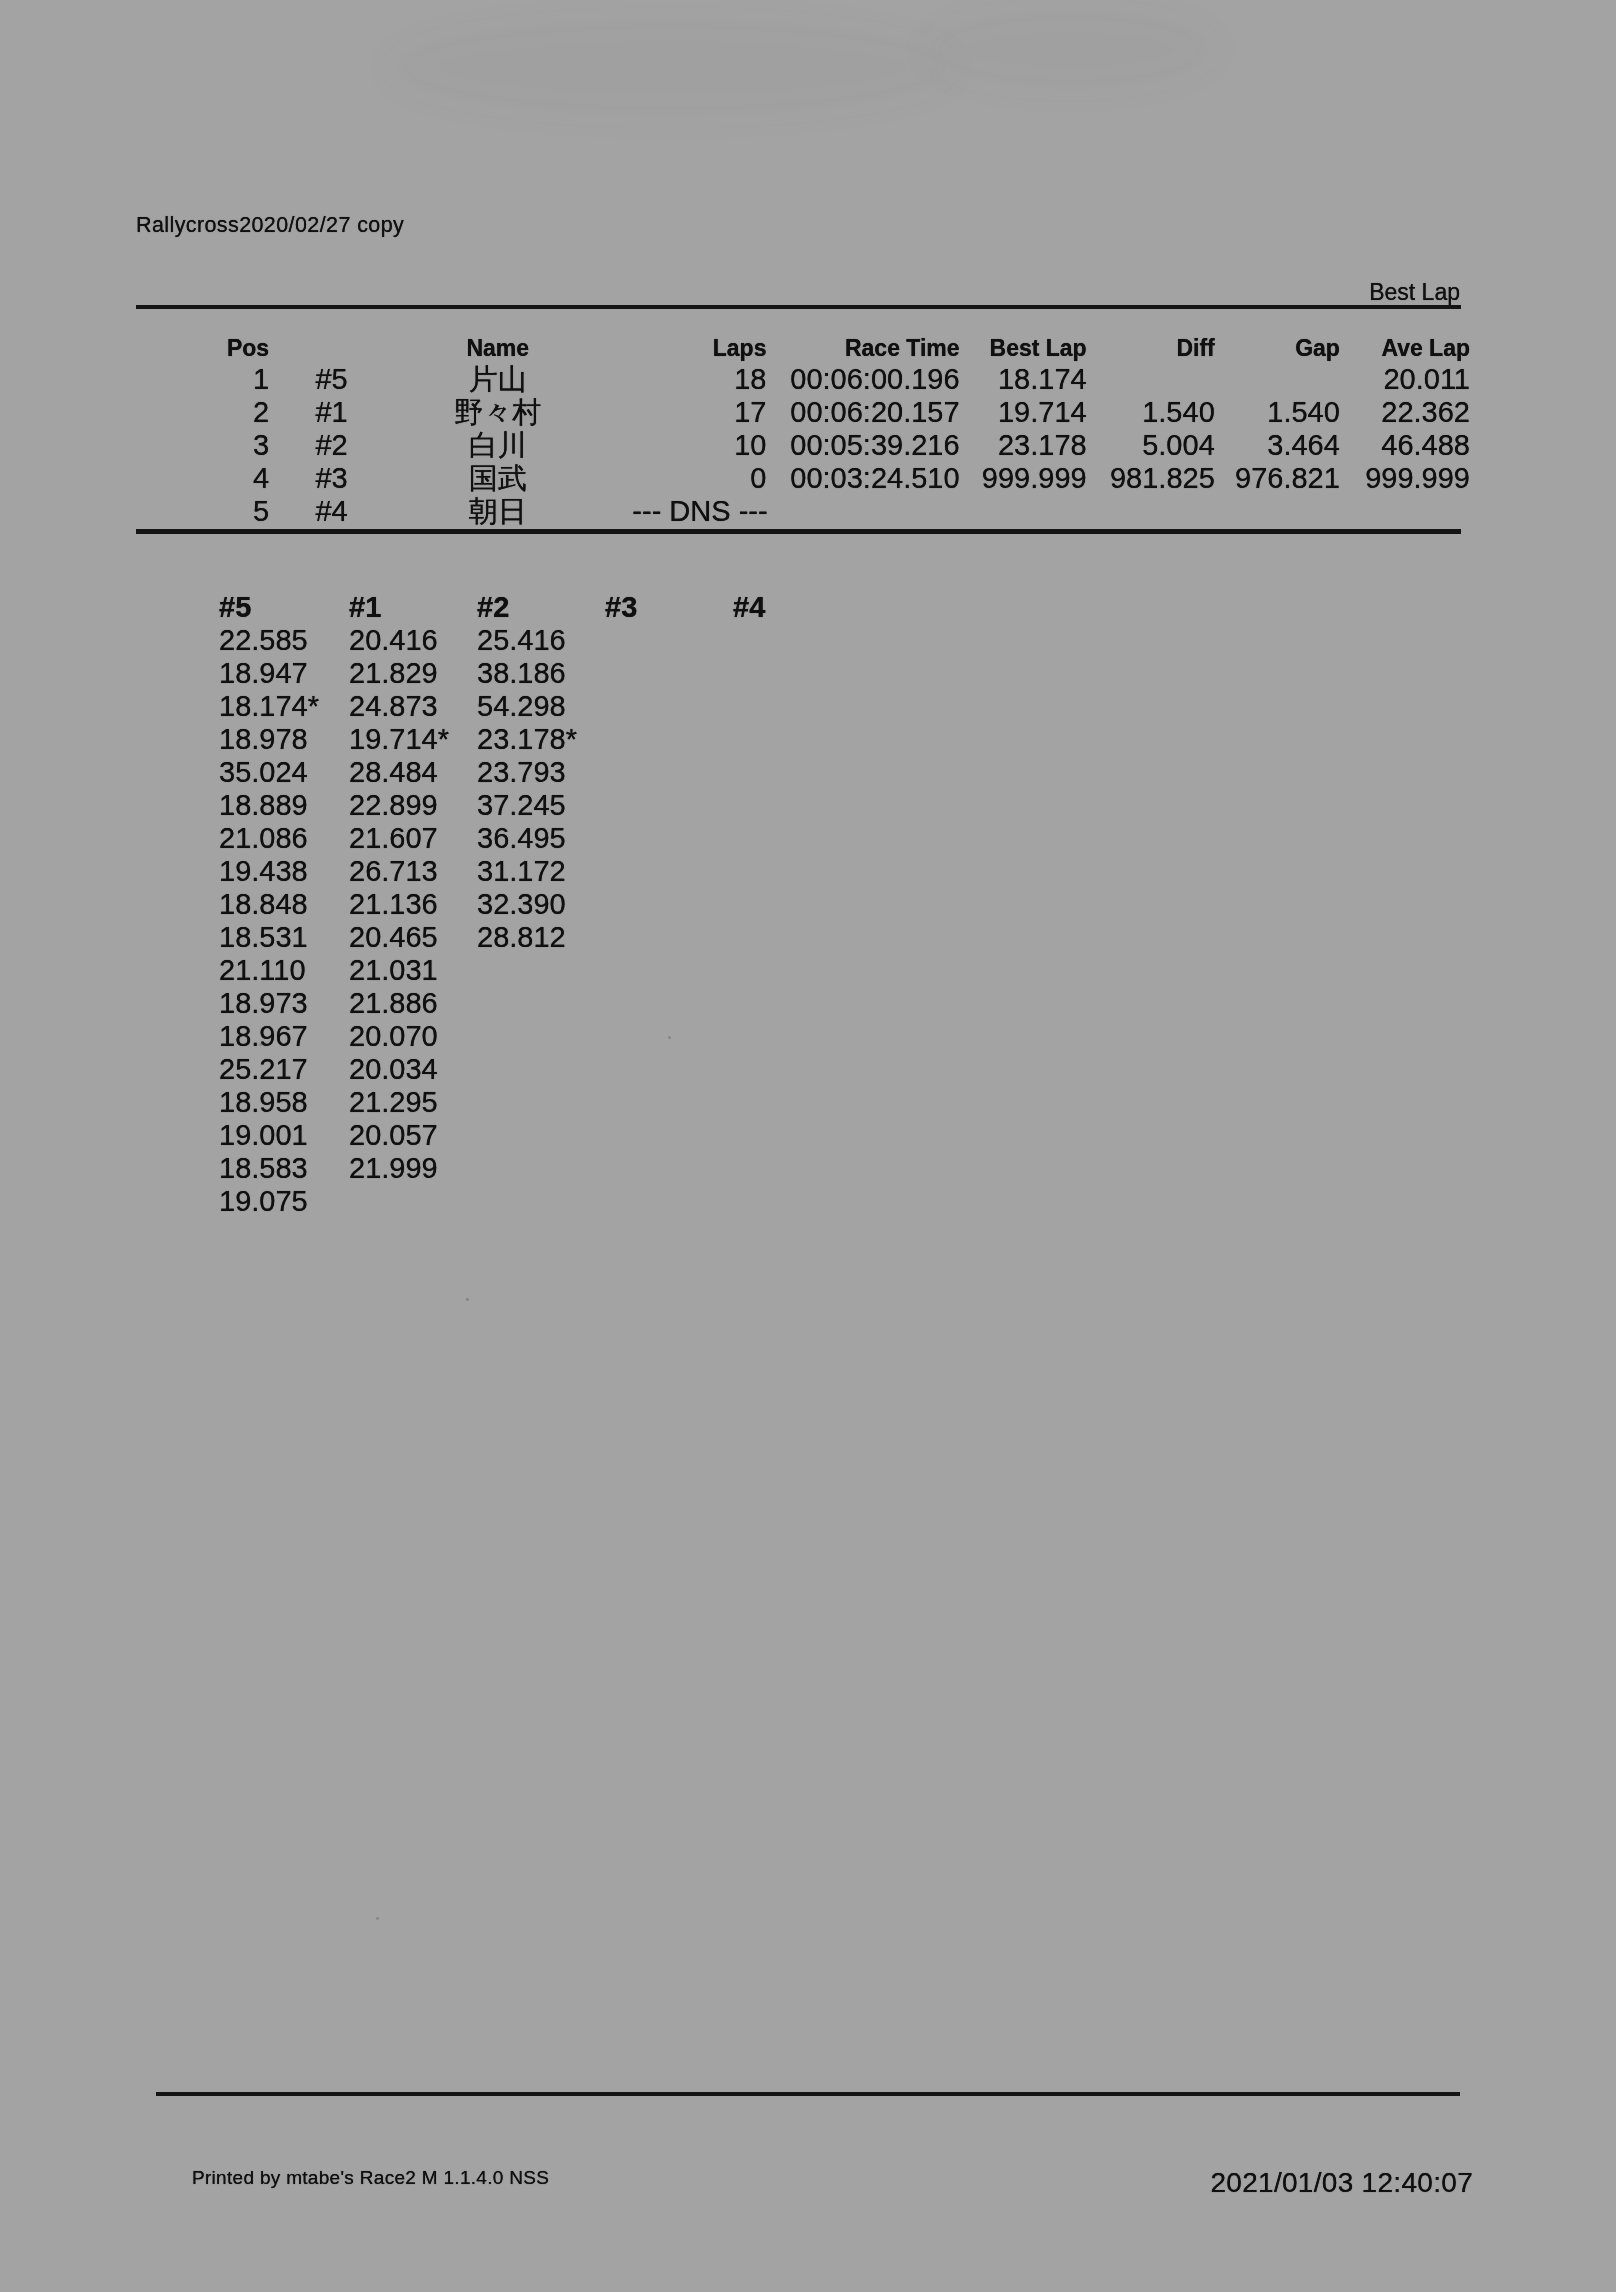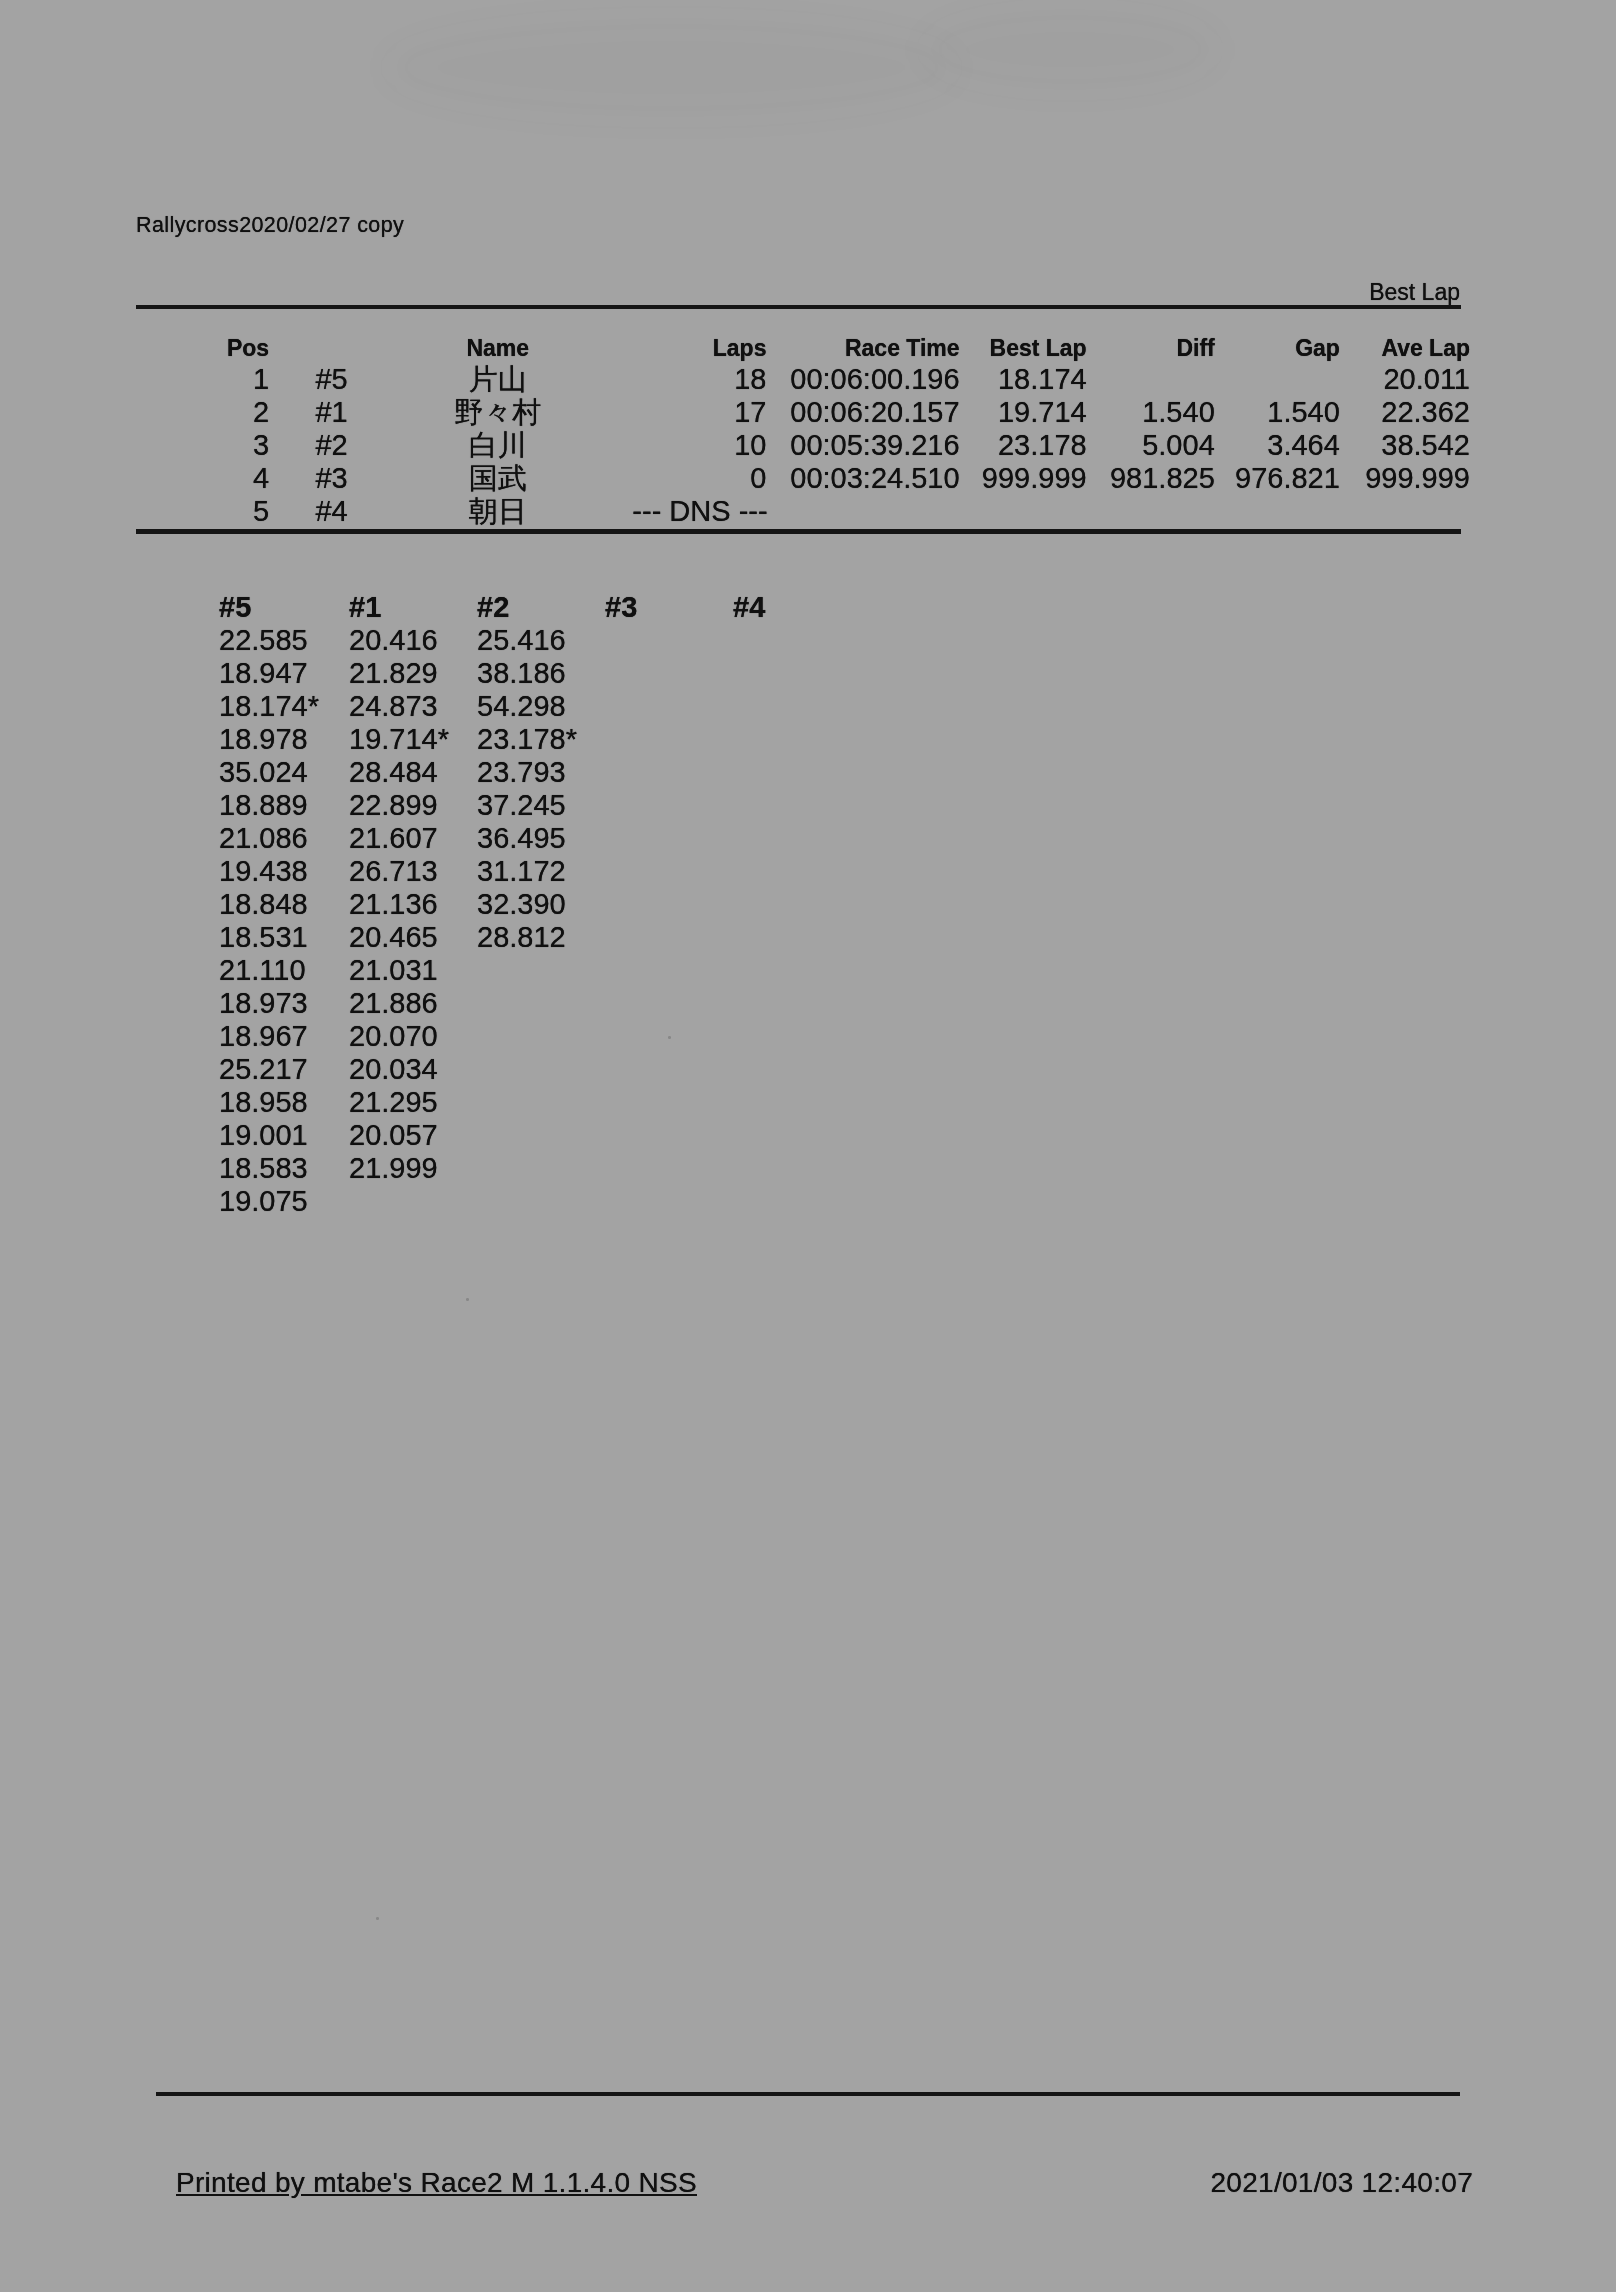--- a/index.html
+++ b/index.html
@@ -37,21 +37,21 @@
   .car-cell{padding-left:31px !important;}
   #results-rule{position:absolute;left:136px;top:529px;width:1325px;height:5.4px;background:#151515;}
 
   
   #lap-chart{position:absolute;left:0;top:591px;}
   .lap-col{position:absolute;top:0;width:125px;font-size:29px;line-height:33px;white-space:nowrap;}
   .lap-col .lap-head{font-weight:700;}
 
   
   #footer-rule{position:absolute;left:156px;top:2092px;width:1304px;height:3.6px;background:#151515;}
-  #printed-by{position:absolute;left:176px;top:2167px;font-size:28px;letter-spacing:0.3px;text-decoration:underline;}
+  #printed-by{position:absolute;left:192px;top:2167px;font-size:19px;letter-spacing:0.3px;}
   #print-datetime{position:absolute;right:144px;top:2167px;font-size:28px;letter-spacing:0.3px;}
 </style>
 </head>
 <body>
 
 <div id="page" style="background: #a3a3a3; color: rgb(16, 16, 16);">
 
   <div class="smudge" style="left:385px;top:18px;width:573px;height:99px;"></div>
   <div class="smudge" style="left:922px;top:9px;width:296px;height:81px;"></div>
   <div class="speck" style="left:259px;top:1043px;"></div>
@@ -113,21 +113,21 @@
         </tr>
         <tr>
           <td class="ar">3</td>
           <td class="al car-cell">#2</td>
           <td class="al">白川</td>
           <td class="ar">10</td>
           <td class="ar">00:05:39.216</td>
           <td class="ar">23.178</td>
           <td class="ar">5.004</td>
           <td class="ar">3.464</td>
-          <td class="ar">38.542</td>
+          <td class="ar">46.488</td>
         </tr>
         <tr>
           <td class="ar">4</td>
           <td class="al car-cell">#3</td>
           <td class="al">国武</td>
           <td class="ar">0</td>
           <td class="ar">00:03:24.510</td>
           <td class="ar">999.999</td>
           <td class="ar">981.825</td>
           <td class="ar">976.821</td>

